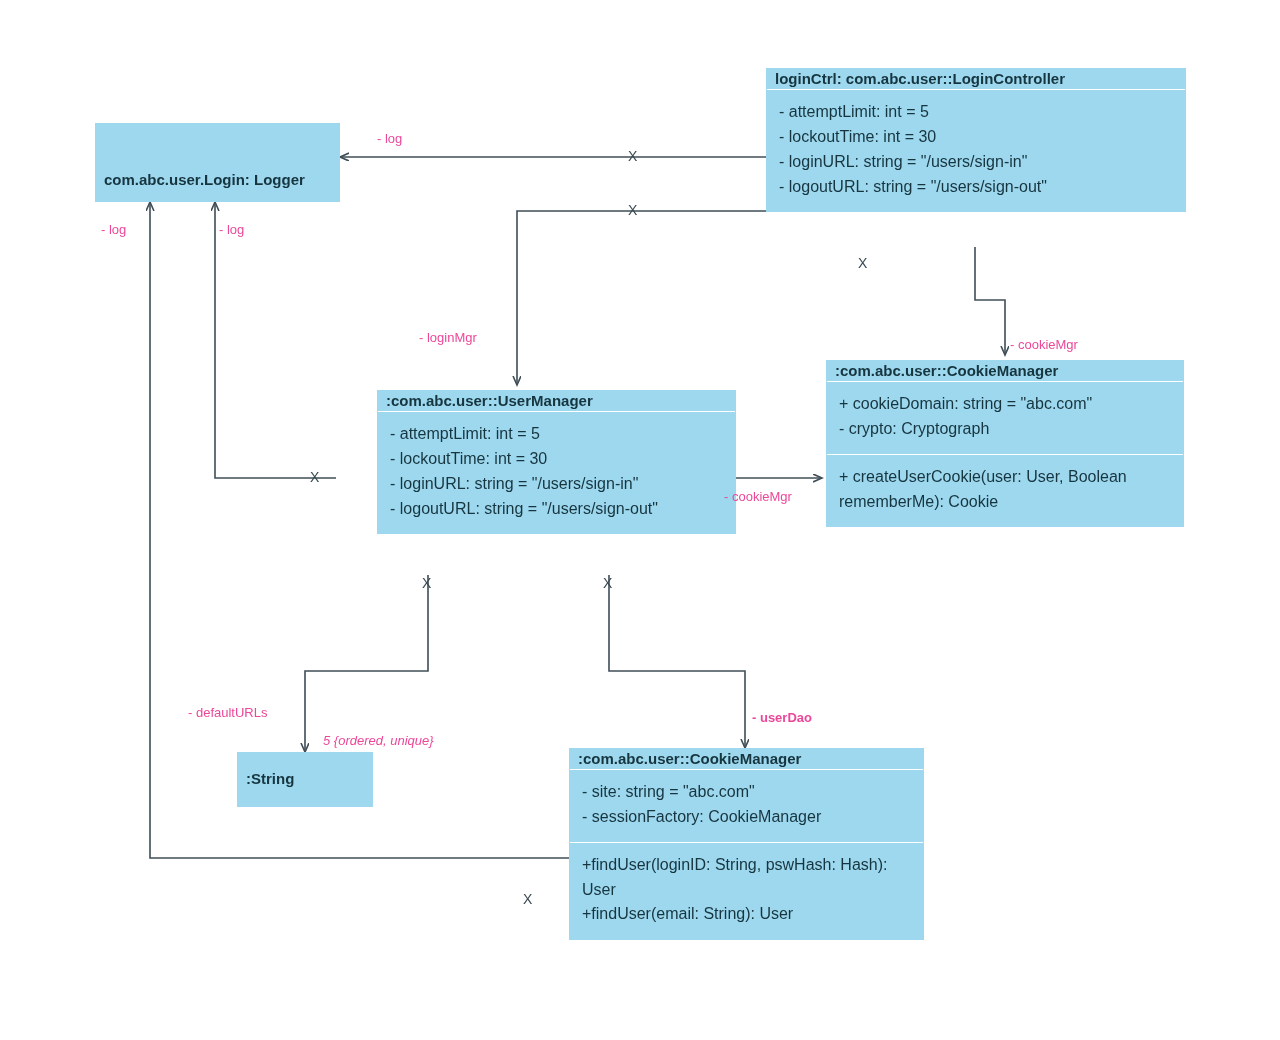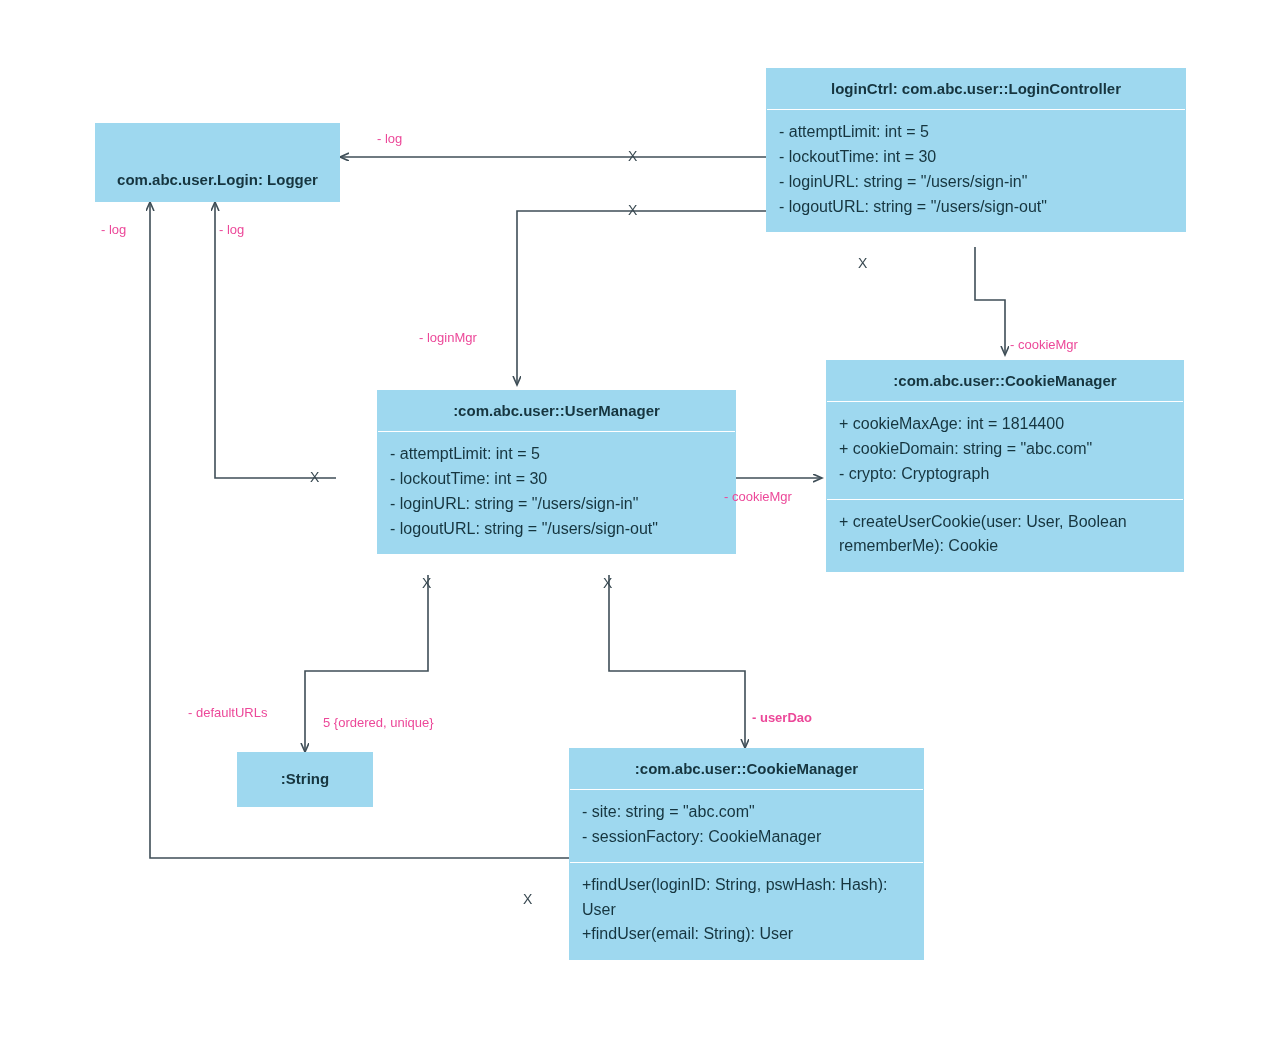--- a/index.html
+++ b/index.html
@@ -15,25 +15,25 @@
     font-family: "Liberation Sans", sans-serif;
     overflow: hidden;
   }
   .uml-box {
     position: absolute;
     box-sizing: border-box;
     background: #9ed8ef;
     border: 1px solid #9ed8ef;
   }
   .uml-header {
-    text-align: center;
+    text-align: left;
     font-weight: bold;
     font-size: 15px;
     color: #16353f;
-    padding: 10px 8px;
+    padding: 0 8px;
     line-height: 1.35;
     box-sizing: border-box;
   }
   .uml-sep {
     height: 1px;
     background: #ffffff;
     width: 100%;
   }
   .uml-compartment {
     padding: 10px 12px 12px 12px;
@@ -119,21 +119,20 @@
       <div>- lockoutTime: int = 30</div>
       <div>- loginURL: string = "/users/sign-in"</div>
       <div>- logoutURL: string = "/users/sign-out"</div>
     </div>
   </div>
 
   <div class="uml-box" style="left:826px; top:360px; width:358px;">
     <div class="uml-header">:com.abc.user::CookieManager</div>
     <div class="uml-sep"></div>
     <div class="uml-compartment">
-      <div>+ cookieMaxAge: int = 1814400</div>
       <div>+ cookieDomain: string = "abc.com"</div>
       <div>- crypto: Cryptograph</div>
     </div>
     <div class="uml-sep"></div>
     <div class="uml-compartment">
       <div>+ createUserCookie(user: User, Boolean rememberMe): Cookie</div>
     </div>
   </div>
 
   <div class="uml-box" style="left:237px; top:752px; width:136px; height:55px;">
@@ -154,21 +153,21 @@
     </div>
   </div>
 
   <div class="edge-label" style="left:377px; top:131px;">- log</div>
   <div class="edge-label" style="left:101px; top:222px;">- log</div>
   <div class="edge-label" style="left:219px; top:222px;">- log</div>
   <div class="edge-label" style="left:419px; top:330px;">- loginMgr</div>
   <div class="edge-label" style="left:1010px; top:337px;">- cookieMgr</div>
   <div class="edge-label" style="left:724px; top:489px;">- cookieMgr</div>
   <div class="edge-label" style="left:188px; top:705px;">- defaultURLs</div>
-  <div class="edge-label" style="left:323px; top:715px;">5 {ordered, unique}</div>
+  <div class="edge-label" style="left:323px; top:733px;font-style:italic;">5 {ordered, unique}</div>
   <div class="edge-label" style="left:752px; top:710px;font-weight:bold;">- userDao</div>
 
   <div class="x-mark" style="left:628px; top:148px;">X</div>
   <div class="x-mark" style="left:628px; top:202px;">X</div>
   <div class="x-mark" style="left:858px; top:255px;">X</div>
   <div class="x-mark" style="left:310px; top:469px;">X</div>
   <div class="x-mark" style="left:422px; top:575px;">X</div>
   <div class="x-mark" style="left:603px; top:575px;">X</div>
   <div class="x-mark" style="left:523px; top:891px;">X</div>
 

